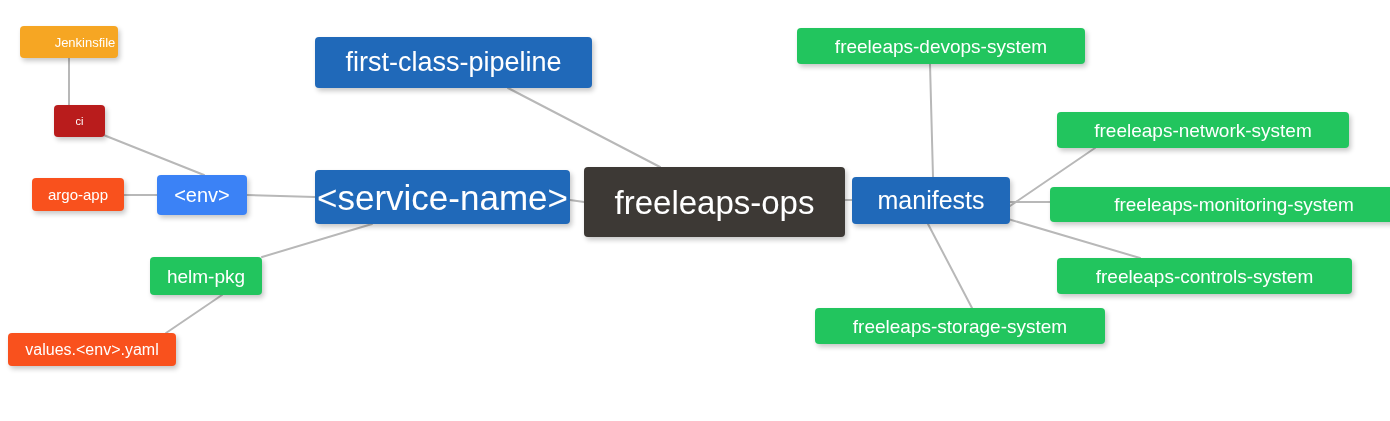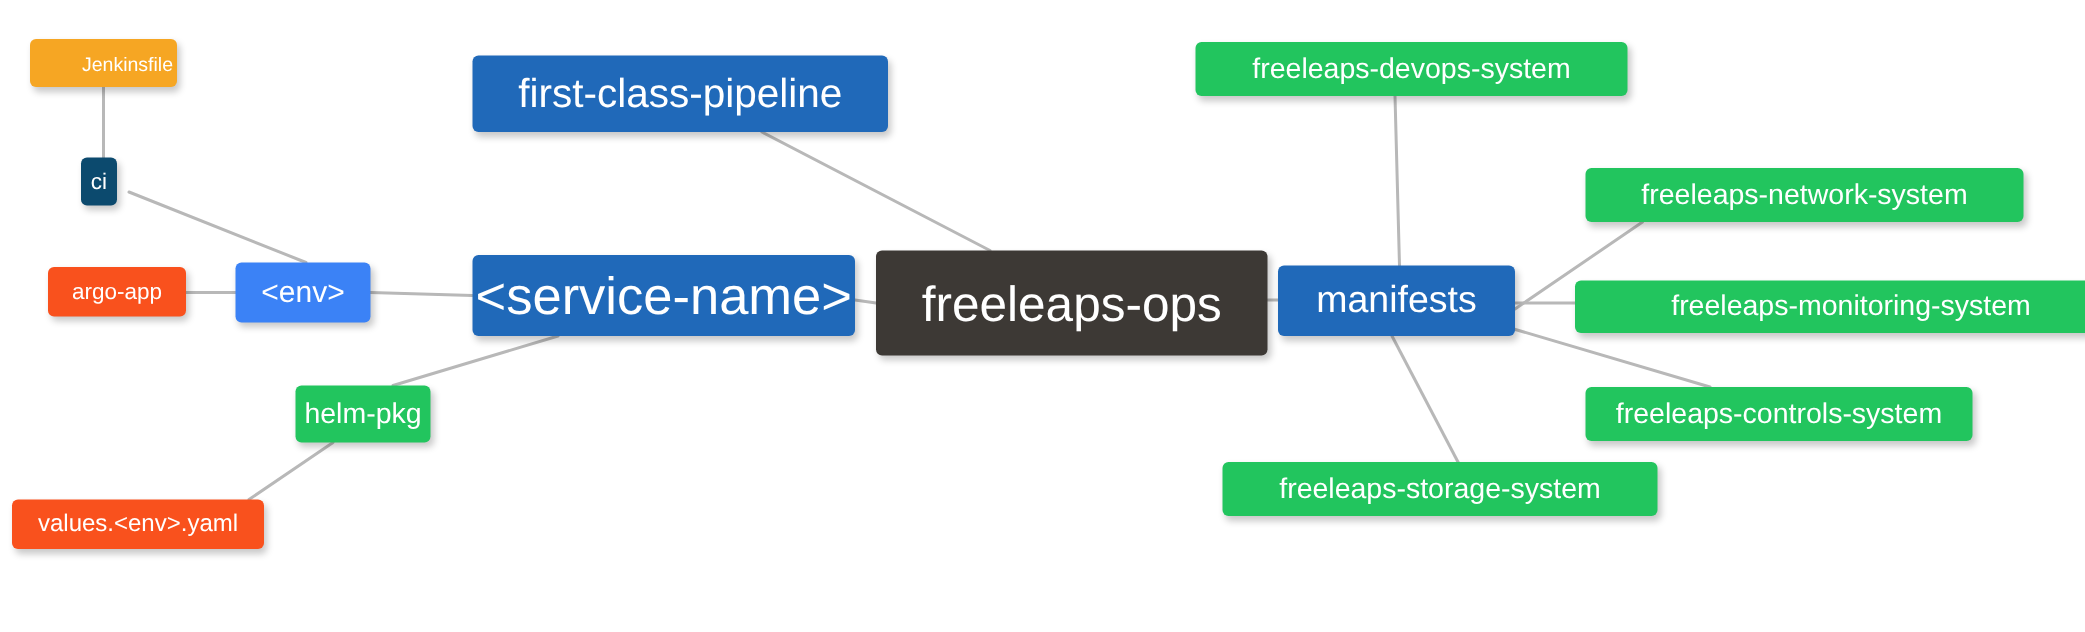--- a/index.html
+++ b/index.html
@@ -62,30 +62,30 @@
       <line x1="933" y1="177" x2="930" y2="64" stroke="#b8b8b8" stroke-width="2" stroke-linecap="round"></line>
       <line x1="1010" y1="206" x2="1095" y2="148" stroke="#b8b8b8" stroke-width="2" stroke-linecap="round"></line>
       <line x1="1010" y1="202" x2="1050" y2="202" stroke="#b8b8b8" stroke-width="2" stroke-linecap="round"></line>
       <line x1="1008" y1="219" x2="1140" y2="258" stroke="#b8b8b8" stroke-width="2" stroke-linecap="round"></line>
       <line x1="928" y1="224" x2="972" y2="308" stroke="#b8b8b8" stroke-width="2" stroke-linecap="round"></line>
     </svg>
   <div id="node-layer">
       <div class="node" style="left: 20px; top: 26px; width: 98px; height: 32px; background: rgb(246, 166, 35); color: rgb(255, 255, 255); font-size: 13px; padding-left: 32px;">
         <span class="node-label">Jenkinsfile</span>
       </div>
-      <div class="node" style="left: 54px; top: 105px; width: 24px; height: 32px; background: #0c4a6e; color: rgb(255, 255, 255); font-size: 15px;">
+      <div class="node" style="left: 54px; top: 105px; width: 51px; height: 32px; background: #b91c1c; color: rgb(255, 255, 255); font-size: 11px;">
         <span class="node-label">ci</span>
       </div>
       <div class="node" style="left: 32px; top: 178px; width: 92px; height: 33px; background: rgb(249, 81, 29); color: rgb(255, 255, 255); font-size: 15px;">
         <span class="node-label">argo-app</span>
       </div>
       <div class="node" style="left: 157px; top: 175px; width: 90px; height: 40px; background: #3b82f6; color: rgb(255, 255, 255); font-size: 20px;">
         <span class="node-label">&lt;env&gt;</span>
       </div>
-      <div class="node" style="left: 150px; top: 257px; width: 90px; height: 38px; background: rgb(34, 197, 94); color: rgb(255, 255, 255); font-size: 19px; margin-left: 47px;">
+      <div class="node" style="left: 150px; top: 257px; width: 112px; height: 38px; background: rgb(34, 197, 94); color: rgb(255, 255, 255); font-size: 19px;">
         <span class="node-label">helm-pkg</span>
       </div>
       <div class="node" style="left: 8px; top: 333px; width: 168px; height: 33px; background: rgb(249, 81, 29); color: rgb(255, 255, 255); font-size: 16px;">
         <span class="node-label">values.&lt;env&gt;.yaml</span>
       </div>
       <div class="node" style="left: 315px; top: 37px; width: 277px; height: 51px; background: rgb(32, 105, 185); color: rgb(255, 255, 255); font-size: 27px;">
         <span class="node-label">first-class-pipeline</span>
       </div>
       <div class="node" style="left: 315px; top: 170px; width: 255px; height: 54px; background: rgb(32, 105, 185); color: rgb(255, 255, 255); font-size: 35px;">
         <span class="node-label">&lt;service-name&gt;</span>
@@ -98,20 +98,20 @@
       </div>
       <div class="node" style="left: 797px; top: 28px; width: 288px; height: 36px; background: rgb(34, 197, 94); color: rgb(255, 255, 255); font-size: 19px;">
         <span class="node-label">freeleaps-devops-system</span>
       </div>
       <div class="node" style="left: 1057px; top: 112px; width: 292px; height: 36px; background: rgb(34, 197, 94); color: rgb(255, 255, 255); font-size: 19px;">
         <span class="node-label">freeleaps-network-system</span>
       </div>
       <div class="node" style="left: 1050px; top: 187px; width: 368px; height: 35px; background: rgb(34, 197, 94); color: rgb(255, 255, 255); font-size: 19px;">
         <span class="node-label">freeleaps-monitoring-system</span>
       </div>
-      <div class="node" style="left: 1057px; top: 258px; width: 258px; height: 36px; background: rgb(34, 197, 94); color: rgb(255, 255, 255); font-size: 19px;">
+      <div class="node" style="left: 1057px; top: 258px; width: 295px; height: 36px; background: rgb(34, 197, 94); color: rgb(255, 255, 255); font-size: 19px;">
         <span class="node-label">freeleaps-controls-system</span>
       </div>
       <div class="node" style="left: 815px; top: 308px; width: 290px; height: 36px; background: rgb(34, 197, 94); color: rgb(255, 255, 255); font-size: 19px;">
         <span class="node-label">freeleaps-storage-system</span>
       </div>
     </div>
 </div>
 
 </body></html>

